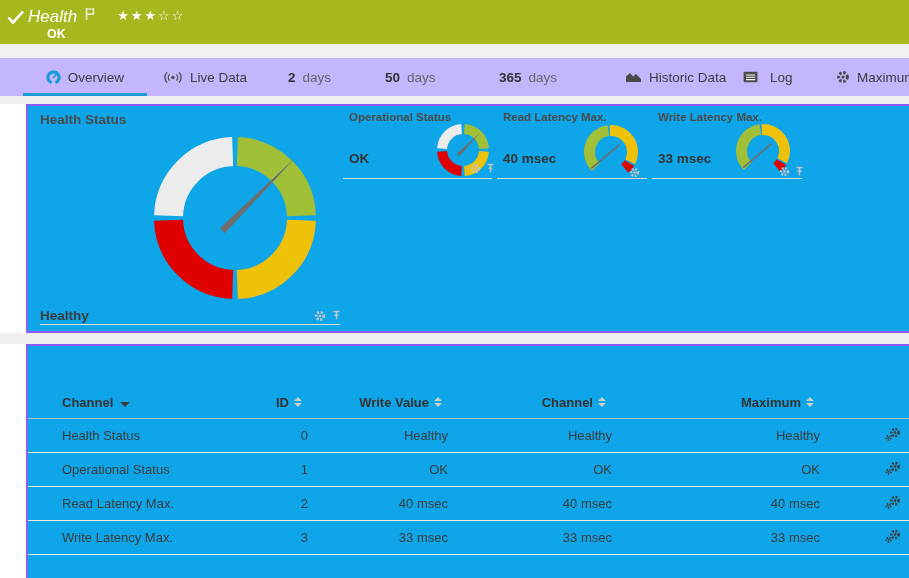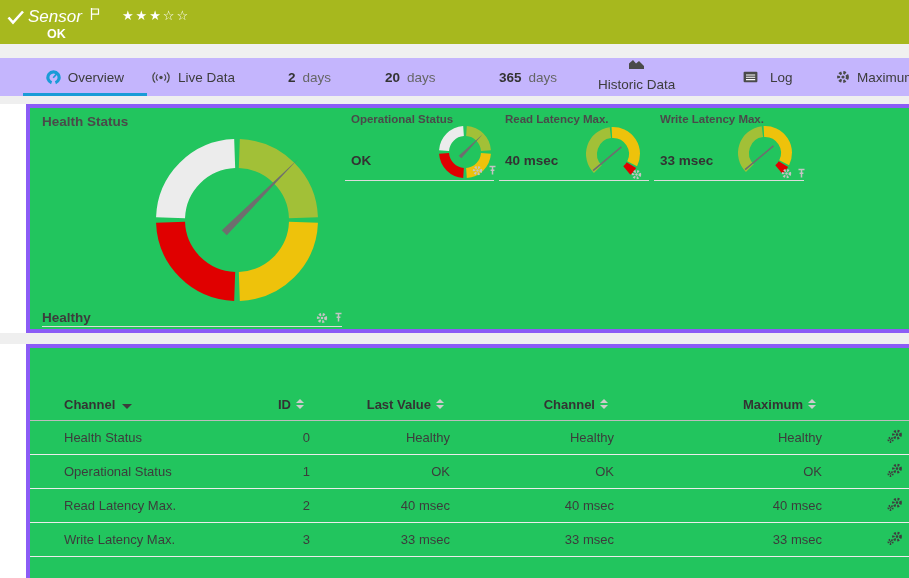--- a/index.html
+++ b/index.html
@@ -19,24 +19,24 @@
   .strip2{position:absolute;left:0;top:96px;width:909px;height:8px;background:#efefef;}
   .strip3{position:absolute;left:0;top:333px;width:909px;height:11px;background:#efefef;}
   
   .tabbar{position:absolute;left:0;top:58px;width:909px;height:38px;background:#c4b5fd;}
   .tab{position:absolute;top:0;height:38px;display:flex;align-items:center;gap:7px;
        font-size:13.5px;color:#3c3c3c;cursor:pointer;white-space:nowrap;}
   .tab .num{font-weight:bold;color:#333;}
   .tab .unit{color:#666;}
   .tab-overview{left:23px;width:124px;justify-content:center;}
   .tab-underline{position:absolute;left:0;bottom:0;width:100%;height:3px;background:#199bd7;}
-  .tab-live{left:152px;gap:8px;} .tab-2d{left:288px;} .tab-30d{left:385px;} .tab-365d{left:499px;}
-  .tab-historic{left:598px;flex-direction:column;} .tab-log{left:743px;gap:12px;} .tab-settings{left:836px;}
-  
-  .panel{position:absolute;background:#22c55e;border:4px solid #8b5cf6;box-sizing:border-box;}
+  .tab-live{left:164px;gap:8px;} .tab-2d{left:288px;} .tab-30d{left:385px;} .tab-365d{left:499px;}
+  .tab-historic{left:625px;} .tab-log{left:743px;gap:12px;} .tab-settings{left:836px;}
+  
+  .panel{position:absolute;background:#0ea5e9;border:2px solid #8b5cf6;box-sizing:border-box;}
   .panel-gauges{left:26px;top:104px;width:883px;height:229px;border-right:none;}
   .panel-table{left:26px;top:344px;width:883px;height:234px;border-right:none;border-bottom:none;}
   .htitle{position:absolute;left:12px;top:6px;font-size:13.5px;font-weight:bold;color:#4a4a4a;}
   .biggauge{position:absolute;left:119px;top:24px;}
   .hfooter{position:absolute;left:12px;top:202px;font-size:13.5px;font-weight:bold;color:#3c3c3c;}
   .hicons{position:absolute;left:286px;top:204px;display:flex;gap:6px;align-items:flex-start;}
   .hdivider{position:absolute;left:12px;top:218px;width:300px;height:1px;background:#dcdcdc;}
   .gcell{position:absolute;top:0;height:72px;border-bottom:1px solid #dcdcdc;}
   .gcell .ctitle{position:absolute;left:6px;top:5px;font-size:11.5px;font-weight:bold;color:#4a4a4a;white-space:nowrap;}
   .gcell .cvalue{position:absolute;left:6px;top:45px;font-size:13.5px;font-weight:bold;color:#333;}
@@ -62,21 +62,21 @@
 </head>
 <body>
 
 <div class="page">
 
   <div class="topbar">
     <svg class="check" width="18" height="15" viewBox="0 0 18 15">
       <polyline points="1.5,7.5 6,12.5 16,1.5" fill="none" stroke="#ffffff" stroke-width="2.6"></polyline>
     </svg>
     <div class="titlerow">
-      <span class="kind">Sensor</span>
+      <span class="kind">Health</span>
       <svg class="flag" width="10" height="14" viewBox="0 0 10 14">
         <path d="M1.5 1 V13" stroke="#fff" stroke-width="1.3" fill="none"></path>
         <path d="M1.5 2 H8.5 V7.2 H1.5" stroke="#fff" stroke-width="1.2" fill="none"></path>
       </svg>
       <span class="stars"><span>★★★</span><span>☆☆</span></span>
     </div>
     <div class="oklabel">OK</div>
   </div>
 
   <div class="strip1"></div>
@@ -95,21 +95,21 @@
         <circle cx="9" cy="6.5" r="1.7" fill="#4a4a4a"></circle>
         <path d="M5.6 3.4 A4.4 4.4 0 0 0 5.6 9.6 M3.1 1.4 A7 7 0 0 0 3.1 11.6 M12.4 3.4 A4.4 4.4 0 0 1 12.4 9.6 M14.9 1.4 A7 7 0 0 1 14.9 11.6" fill="none" stroke="#4a4a4a" stroke-width="1.3"></path>
       </svg>
       <span>Live Data</span>
     </div>
     <div class="tab tab-2d">
       <span class="num">2</span>
       <span class="unit">days</span>
     </div>
     <div class="tab tab-30d">
-      <span class="num">20</span>
+      <span class="num">50</span>
       <span class="unit">days</span>
     </div>
     <div class="tab tab-365d">
       <span class="num">365</span>
       <span class="unit">days</span>
     </div>
     <div class="tab tab-historic">
       <svg width="17" height="12" viewBox="0 0 17 12">
         <polygon points="1,11 1,5.5 5,2 8,5.5 11,3 16,8 16,11" fill="#4a4a4a"></polygon>
       </svg>
@@ -223,21 +223,21 @@
           <col style="width:80px">
           <col style="width:140px">
         <col style="width:164px">
           <col style="width:208px">
           <col style="width:90px">
       </colgroup>
       <thead>
       <tr>
         <th class="ch"><span>Channel</span><span class="caret"></span></th>
         <th><span>ID</span><span class="sorter"><i class="up"></i><i class="dn"></i></span></th>
-        <th><span>Last Value</span><span class="sorter"><i class="up"></i><i class="dn"></i></span></th>
+        <th><span>Write Value</span><span class="sorter"><i class="up"></i><i class="dn"></i></span></th>
         <th><span>Channel</span><span class="sorter"><i class="up"></i><i class="dn"></i></span></th>
         <th><span>Maximum</span><span class="sorter"><i class="up"></i><i class="dn"></i></span></th>
         <th></th>
       </tr>
       </thead>
       <tbody>
       <tr>
         <td class="ch">Health Status</td>
         <td>0</td>
         <td>Healthy</td>

